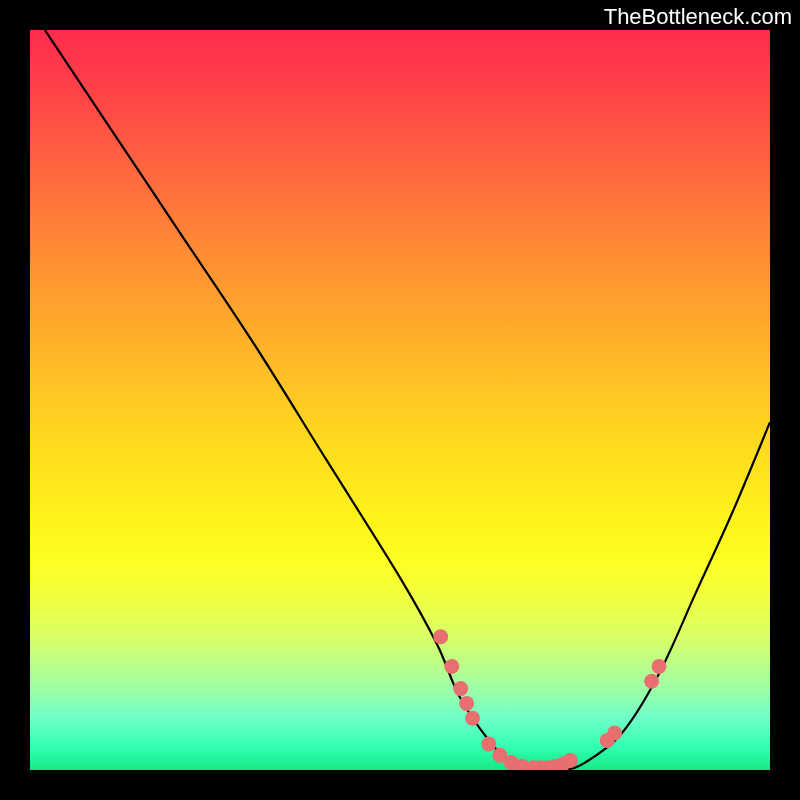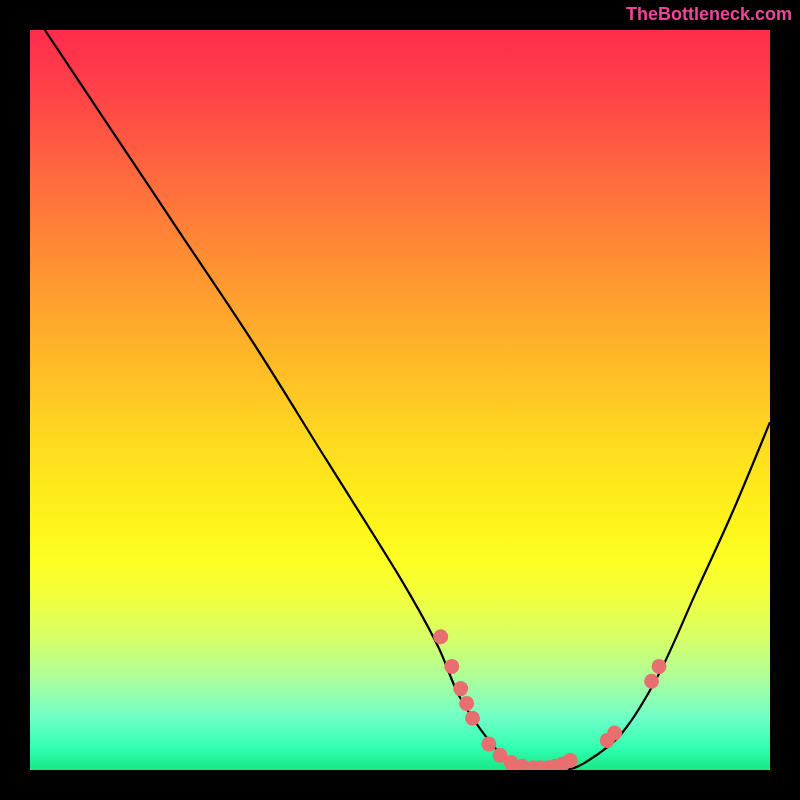--- a/index.html
+++ b/index.html
@@ -8,23 +8,23 @@
     height: 800px;
     background: #000;
     position: relative;
     overflow: hidden;
     font-family: Arial, sans-serif;
   }
   .watermark {
     position: absolute;
     top: 4px;
     right: 8px;
-    color: #ec4899;
-    font-size: 18px;
-    font-weight: 700;
+    color: #ffffff;
+    font-size: 22px;
+    font-weight: 400;
     z-index: 10;
   }
   .plot-area {
     position: absolute;
     left: 30px;
     top: 30px;
     width: 740px;
     height: 740px;
     background: linear-gradient(to bottom,
       #ff2c4c 0%,

